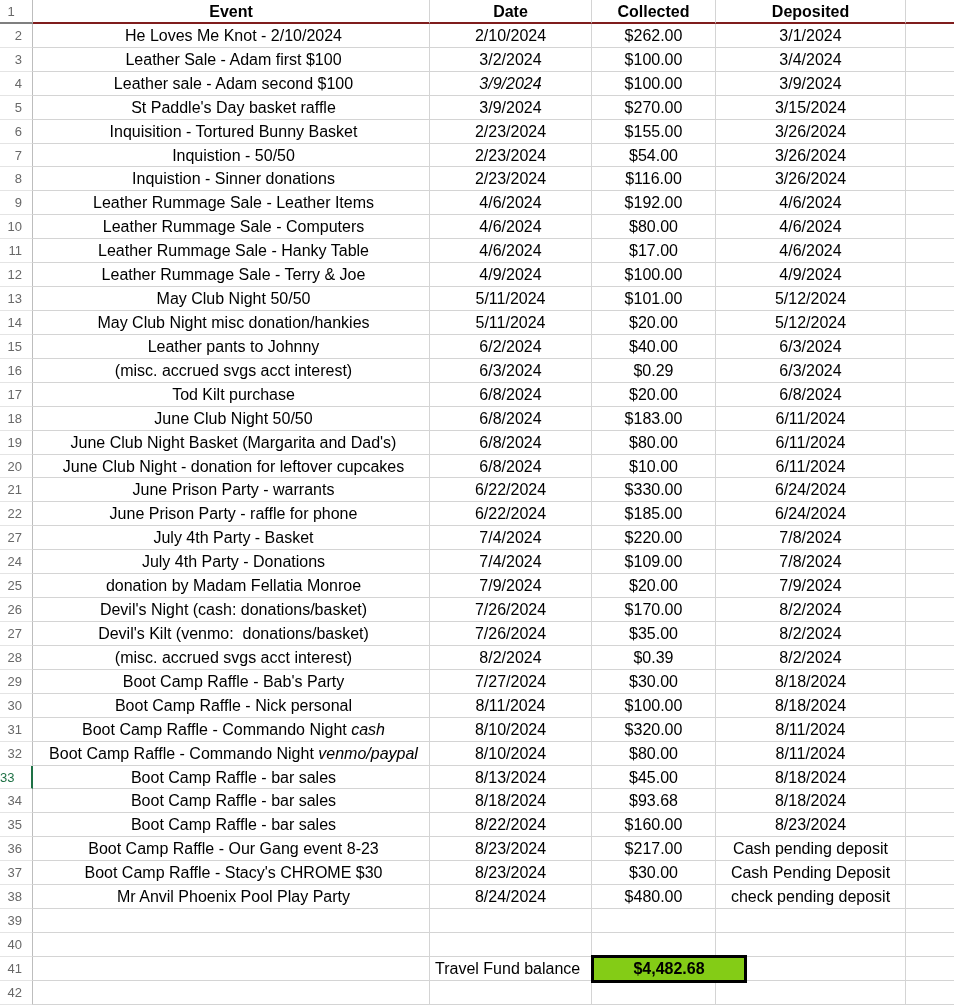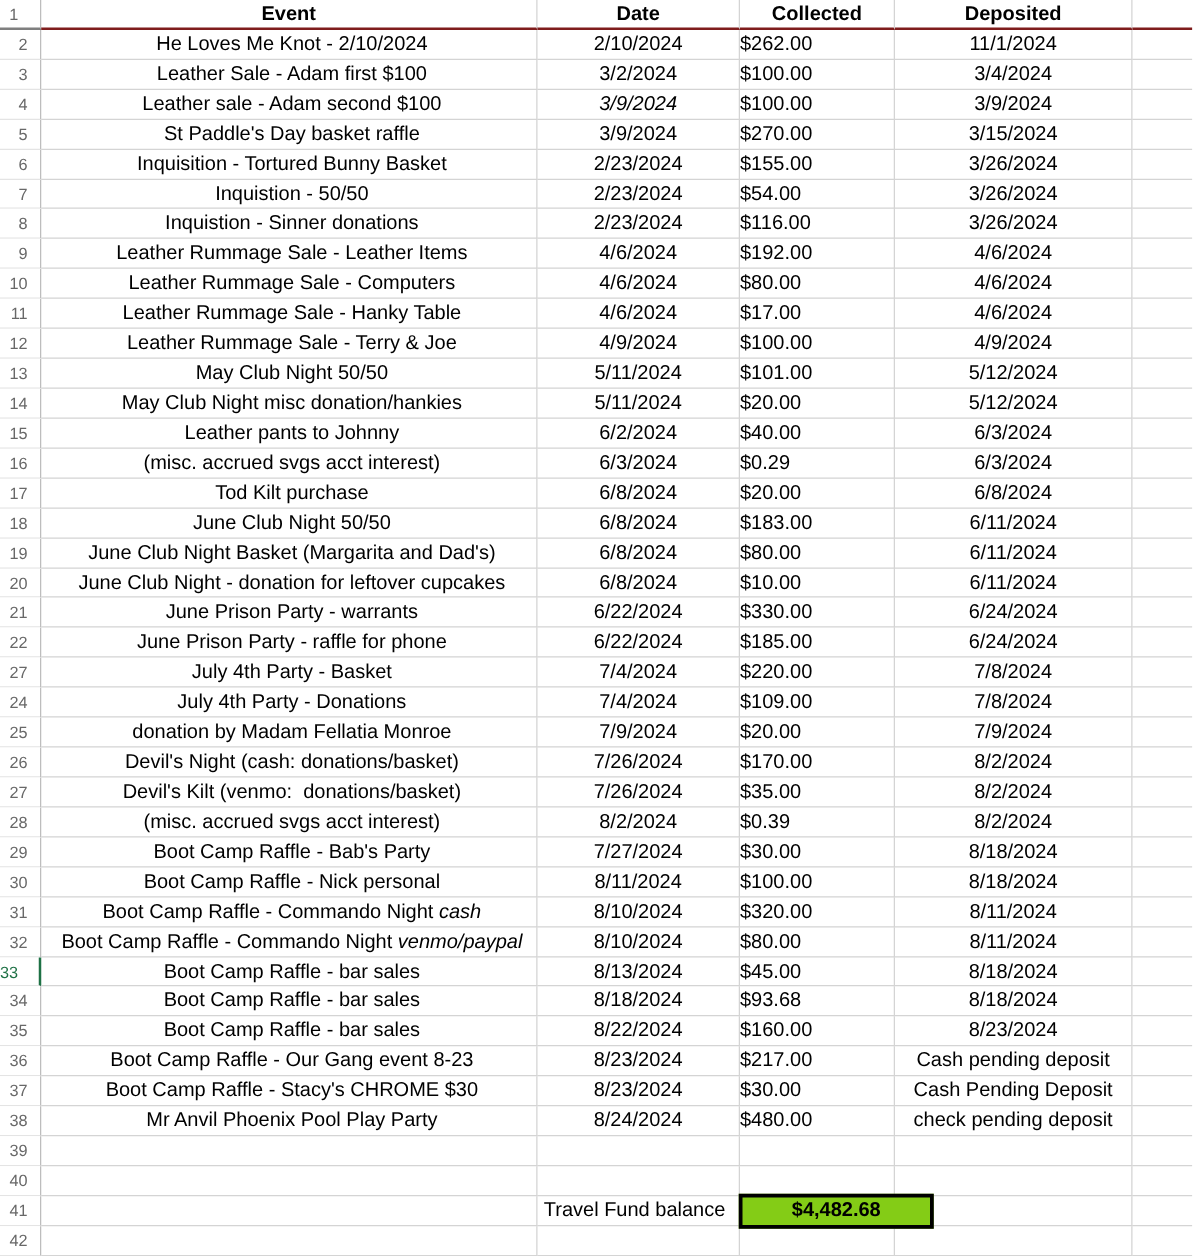--- a/index.html
+++ b/index.html
@@ -26,21 +26,21 @@
     width:33px; flex:none;
     text-align:right; padding-right:10px;
     font-size:13px; color:#686868;
     border-right:1px solid #bdbdbd;
     border-bottom:1px solid #e4e4e4;
     line-height:23.5px;
     background:#ffffff;
   }
   .event     { width:397px; flex:none; padding-left:5px; text-align:center; }
   .date      { width:162px; flex:none; text-align:center; }
-  .collected { width:124px; flex:none; }
+  .collected { width:124px; flex:none; text-align:center; }
   .deposited { width:190px; flex:none; text-align:center; }
   .extra     { flex:1; border-right:none; }
 
   .header-row .c { font-weight:bold; text-align:center; border-bottom:2px solid #7f1d1d; }
   .header-row .event { padding-left:0; }
   .header-row .rowhead { font-weight:normal; border-bottom:2px solid #7f7f7f; }
 
   .row.selected .rowhead {
     color:#1e7145;
     border-right:2px solid #1e7145;
@@ -78,21 +78,21 @@
     <div class="c collected">Collected</div>
     <div class="c deposited">Deposited</div>
     <div class="c extra"></div>
   </div>
   <div id="grid-body">
       <div class="row">
     <div class="c rowhead">2</div>
     <div class="c event">He Loves Me Knot - 2/10/2024</div>
     <div class="c date">2/10/2024</div>
     <div class="c collected">$262.00</div>
-    <div class="c deposited">11/1/2024</div>
+    <div class="c deposited">3/1/2024</div>
     <div class="c extra"></div>
   </div>
       <div class="row">
     <div class="c rowhead">3</div>
     <div class="c event">Leather Sale - Adam first $100</div>
     <div class="c date">3/2/2024</div>
     <div class="c collected">$100.00</div>
     <div class="c deposited">3/4/2024</div>
     <div class="c extra"></div>
   </div>

